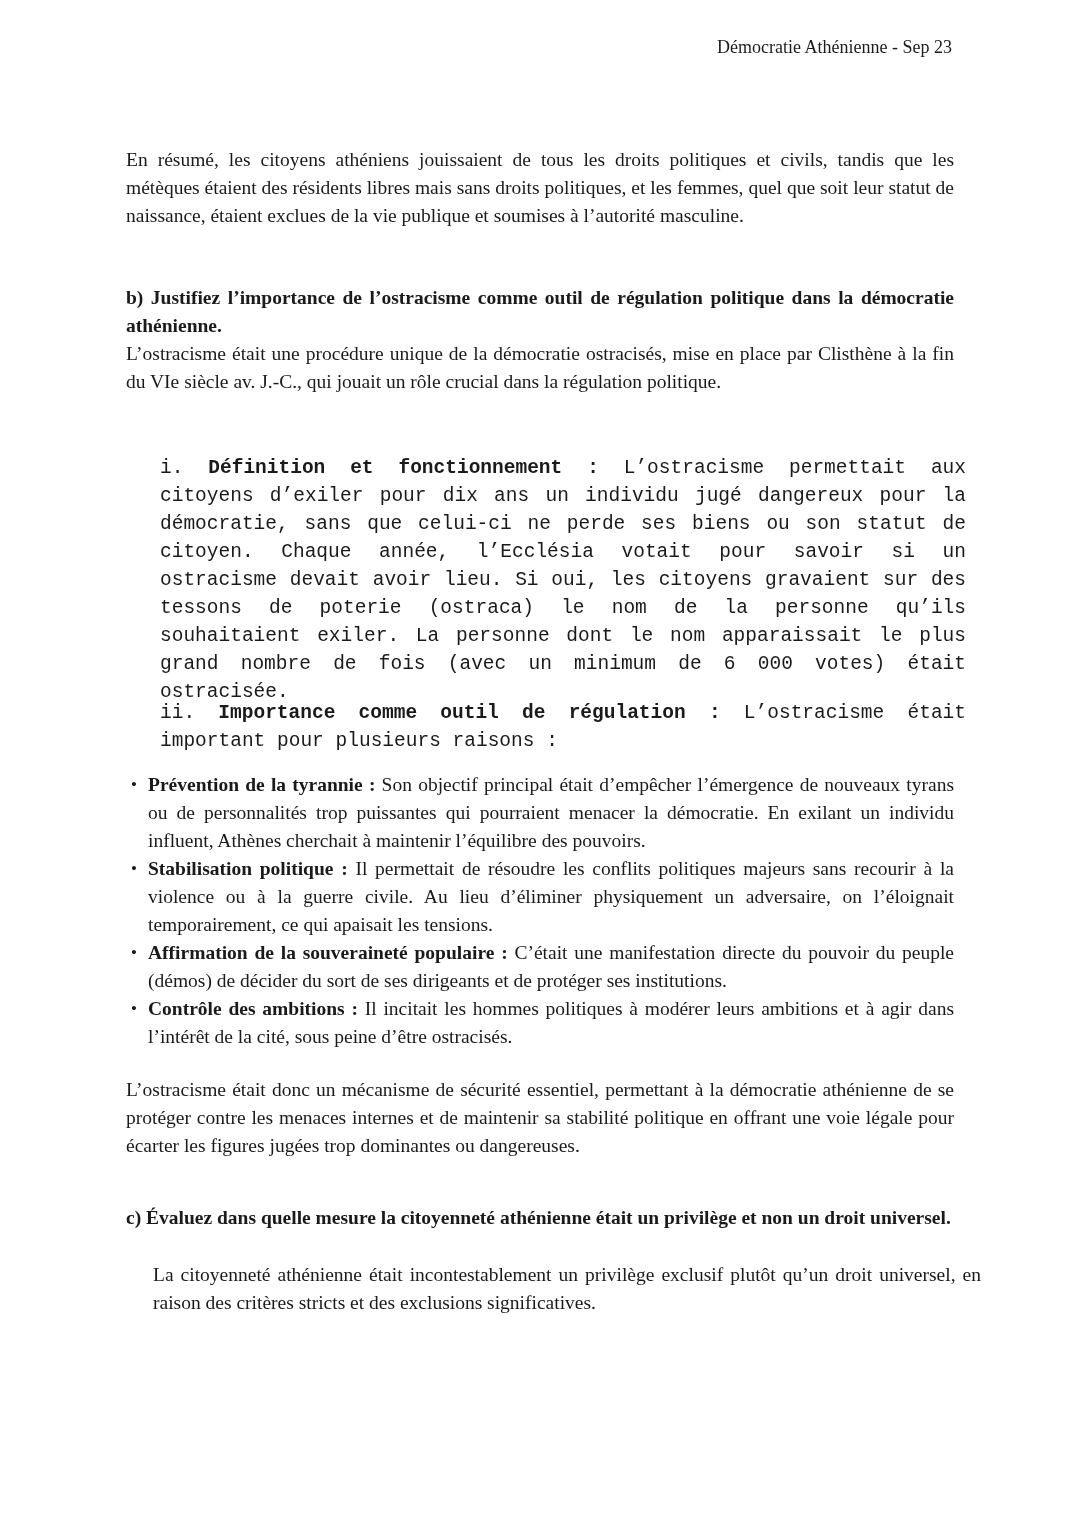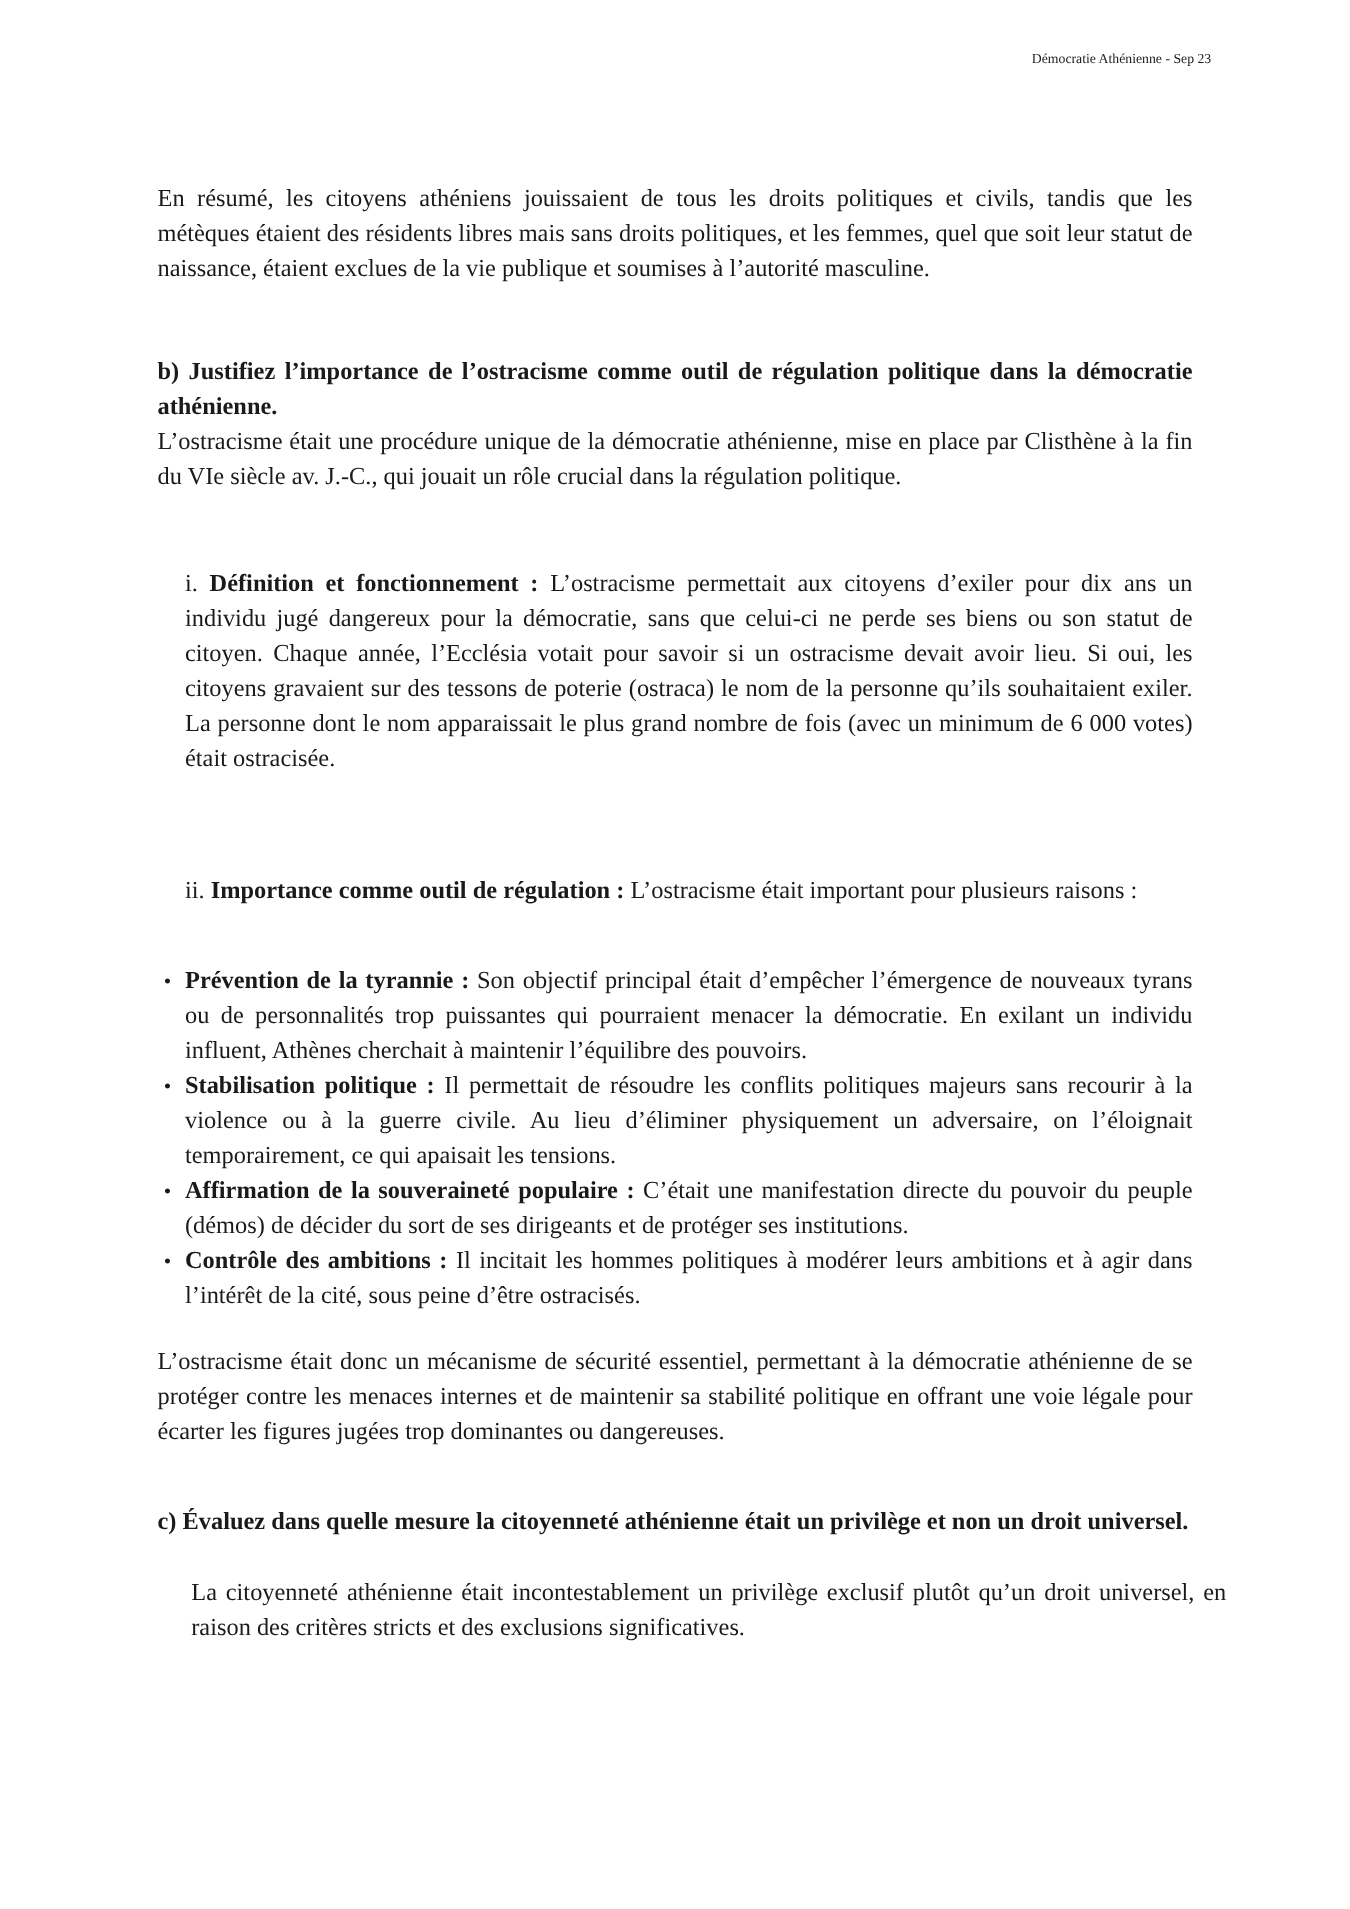--- a/index.html
+++ b/index.html
@@ -12,38 +12,39 @@
     width: 1080px;
     height: 1527px;
     background: #ffffff;
     font-family: "Liberation Serif", "DejaVu Serif", serif;
     color: #1a1a1a;
     overflow: hidden;
   }
   .header {
     position: absolute;
     top: 36px;
-    right: 111px;
-    font-size: 11px;
+    right: 128px;
+    font-size: 18px;
     line-height: 22px;
     color: #1c1c1c;
     text-align: right;
   }
   .block {
     position: absolute;
     left: 126px;
     width: 828px;
     font-size: 19.5px;
     line-height: 28px;
     text-align: justify;
     hyphens: none;
   }
   .block.indented {
-    left: 148px;
+    left: 160px;
     width: 806px;
+    font-family: Liberation Mono, monospace;
   }
   .bold { font-weight: bold; }
   .heading { font-weight: bold; }
 
   .p1        { top: 146px; }
   .b-heading { top: 284px; }
   .b-intro   { top: 340px; }
   .item-i    { top: 454px; }
   .item-ii   { top: 699px; }
   .bullets   { top: 771px; }
@@ -78,21 +79,21 @@
 <body>
 
 <div class="page">
 
   <div class="header">Démocratie Athénienne - Sep 23</div>
 
   <div class="block heading b-heading">b) Justifiez l’importance de l’ostracisme comme outil de régulation politique dans la démocratie athénienne.</div>
 
   <div class="block p1">En résumé, les citoyens athéniens jouissaient de tous les droits politiques et civils, tandis que les métèques étaient des résidents libres mais sans droits politiques, et les femmes, quel que soit leur statut de naissance, étaient exclues de la vie publique et soumises à l’autorité masculine.</div>
 
-  <div class="block b-intro">L’ostracisme était une procédure unique de la démocratie athénienne, mise en place par Clisthène à la fin du VIe siècle av. J.-C., qui jouait un rôle crucial dans la régulation politique.</div>
+  <div class="block b-intro">L’ostracisme était une procédure unique de la démocratie ostracisés, mise en place par Clisthène à la fin du VIe siècle av. J.-C., qui jouait un rôle crucial dans la régulation politique.</div>
 
   <div class="block indented item-i">
     <span>i. </span><span class="bold">Définition et fonctionnement&nbsp;:</span><span> L’ostracisme permettait aux citoyens d’exiler pour dix ans un individu jugé dangereux pour la démocratie, sans que celui-ci ne perde ses biens ou son statut de citoyen. Chaque année, l’Ecclésia votait pour savoir si un ostracisme devait avoir lieu. Si oui, les citoyens gravaient sur des tessons de poterie (ostraca) le nom de la personne qu’ils souhaitaient exiler. La personne dont le nom apparaissait le plus grand nombre de fois (avec un minimum de 6&nbsp;000 votes) était ostracisée.</span>
   </div>
 
   <div class="block indented item-ii">
     <span>ii. </span><span class="bold">Importance comme outil de régulation&nbsp;:</span><span> L’ostracisme était important pour plusieurs raisons&nbsp;:</span>
   </div>
 
   <div class="block bullets">

